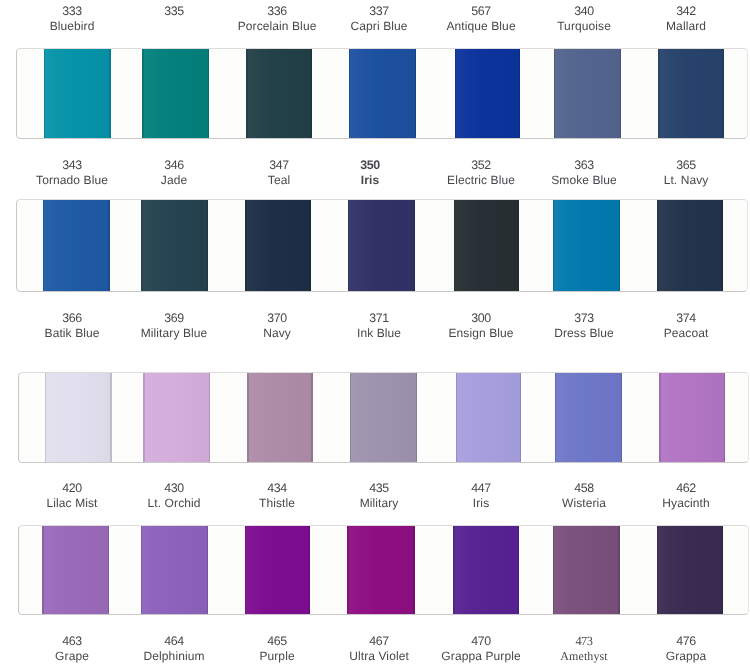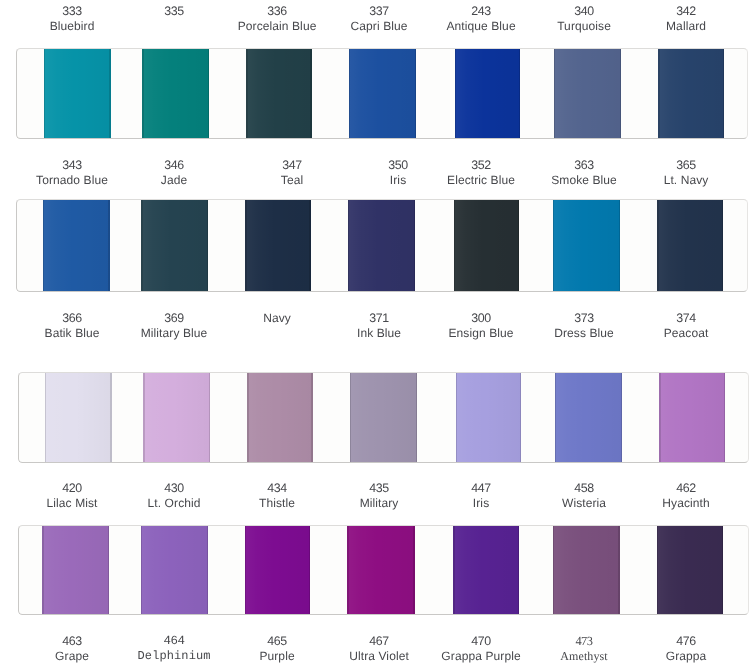--- a/index.html
+++ b/index.html
@@ -209,46 +209,46 @@
       </div>
       <div class="swatch-label" style="left: 276.5px;">
         <span class="code">336</span>
         <span class="name">Porcelain Blue</span>
       </div>
       <div class="swatch-label" style="left: 378.95px;">
         <span class="code">337</span>
         <span class="name">Capri Blue</span>
       </div>
       <div class="swatch-label" style="left: 481.4px;">
-        <span class="code">243</span>
+        <span class="code">567</span>
         <span class="name">Antique Blue</span>
       </div>
       <div class="swatch-label" style="left: 583.85px;">
         <span class="code">340</span>
         <span class="name">Turquoise</span>
       </div>
       <div class="swatch-label" style="left: 686.3px;">
         <span class="code">342</span>
         <span class="name">Mallard</span>
       </div>
     </div>
     <div class="label-row" style="top: 157.6px;">
       <div class="swatch-label" style="left: 71.6px;">
         <span class="code">343</span>
         <span class="name">Tornado Blue</span>
       </div>
       <div class="swatch-label" style="left: 174.05px;">
         <span class="code">346</span>
         <span class="name">Jade</span>
       </div>
-      <div class="swatch-label" style="left: 292px;">
+      <div class="swatch-label" style="left: 279px;">
         <span class="code">347</span>
         <span class="name">Teal</span>
       </div>
-      <div class="swatch-label" style="left: 398px;">
+      <div class="swatch-label" style="left: 370px; font-weight: bold;">
         <span class="code">350</span>
         <span class="name">Iris</span>
       </div>
       <div class="swatch-label" style="left: 481.4px;">
         <span class="code">352</span>
         <span class="name">Electric Blue</span>
       </div>
       <div class="swatch-label" style="left: 583.85px;">
         <span class="code">363</span>
         <span class="name">Smoke Blue</span>
@@ -261,20 +261,21 @@
     <div class="label-row" style="top: 311.1px;">
       <div class="swatch-label" style="left: 71.6px;">
         <span class="code">366</span>
         <span class="name">Batik Blue</span>
       </div>
       <div class="swatch-label" style="left: 174.05px;">
         <span class="code">369</span>
         <span class="name">Military Blue</span>
       </div>
       <div class="swatch-label" style="left: 276.5px;">
+        <span class="code">370</span>
         <span class="name">Navy</span>
       </div>
       <div class="swatch-label" style="left: 378.95px;">
         <span class="code">371</span>
         <span class="name">Ink Blue</span>
       </div>
       <div class="swatch-label" style="left: 481.4px;">
         <span class="code">300</span>
         <span class="name">Ensign Blue</span>
       </div>
@@ -315,21 +316,21 @@
       <div class="swatch-label" style="left: 686.3px;">
         <span class="code">462</span>
         <span class="name">Hyacinth</span>
       </div>
     </div>
     <div class="label-row" style="top: 634.1px;">
       <div class="swatch-label" style="left: 71.6px;">
         <span class="code">463</span>
         <span class="name">Grape</span>
       </div>
-      <div class="swatch-label" style="left: 174.05px; font-family: Liberation Mono, monospace;">
+      <div class="swatch-label" style="left: 174.05px;">
         <span class="code">464</span>
         <span class="name">Delphinium</span>
       </div>
       <div class="swatch-label" style="left: 276.5px;">
         <span class="code">465</span>
         <span class="name">Purple</span>
       </div>
       <div class="swatch-label" style="left: 378.95px;">
         <span class="code">467</span>
         <span class="name">Ultra Violet</span>

